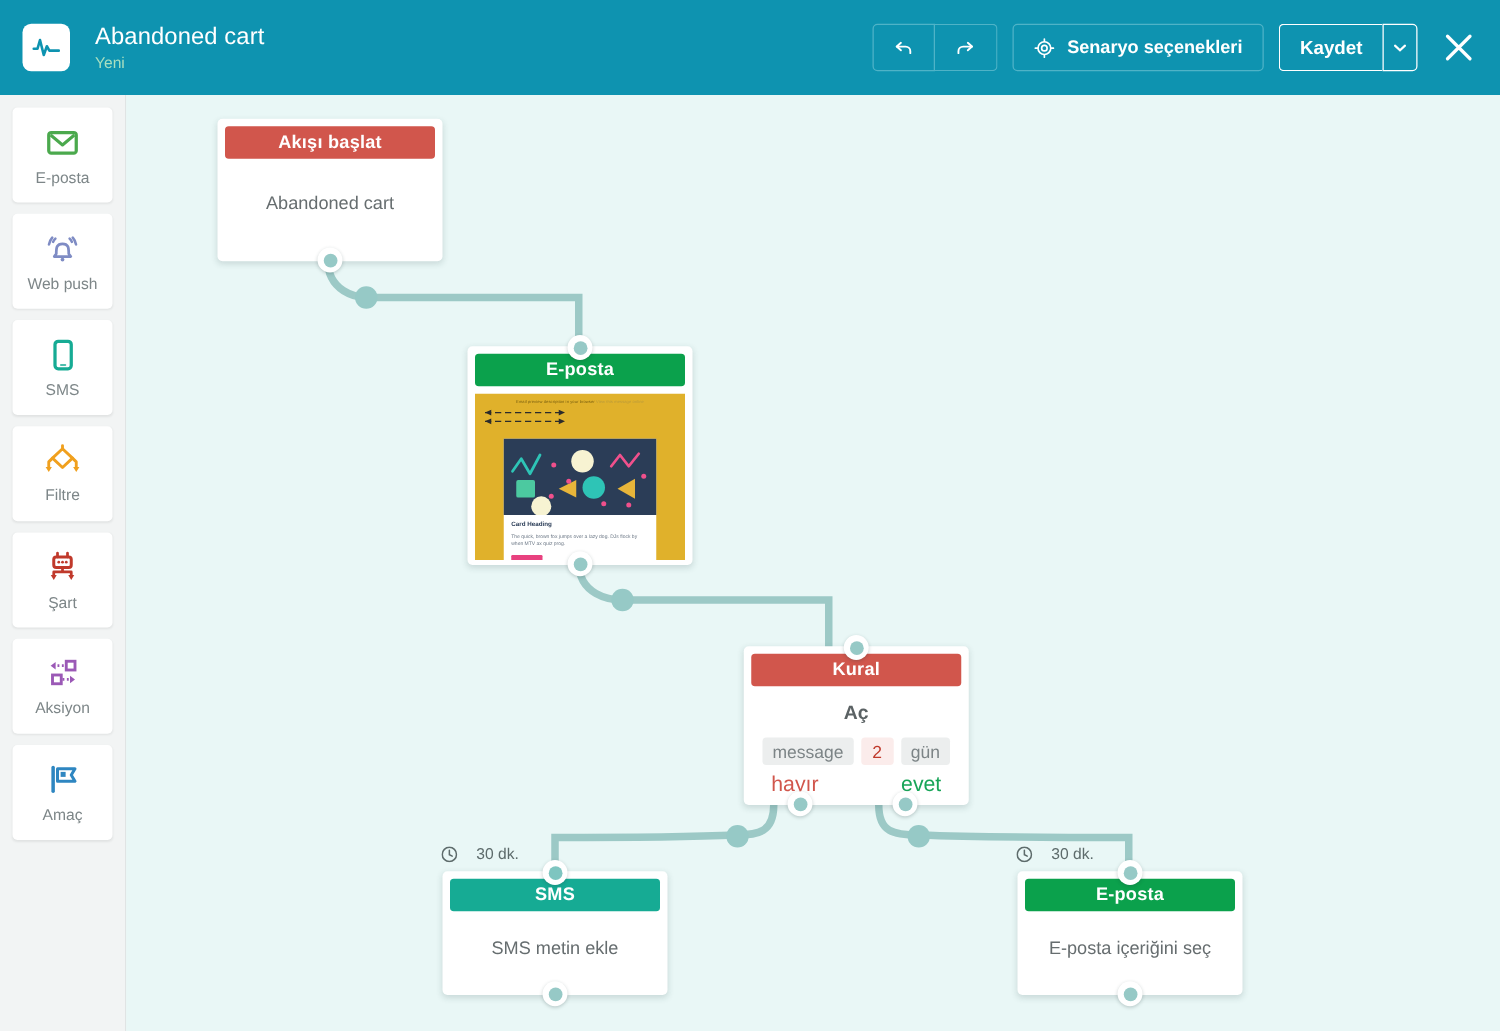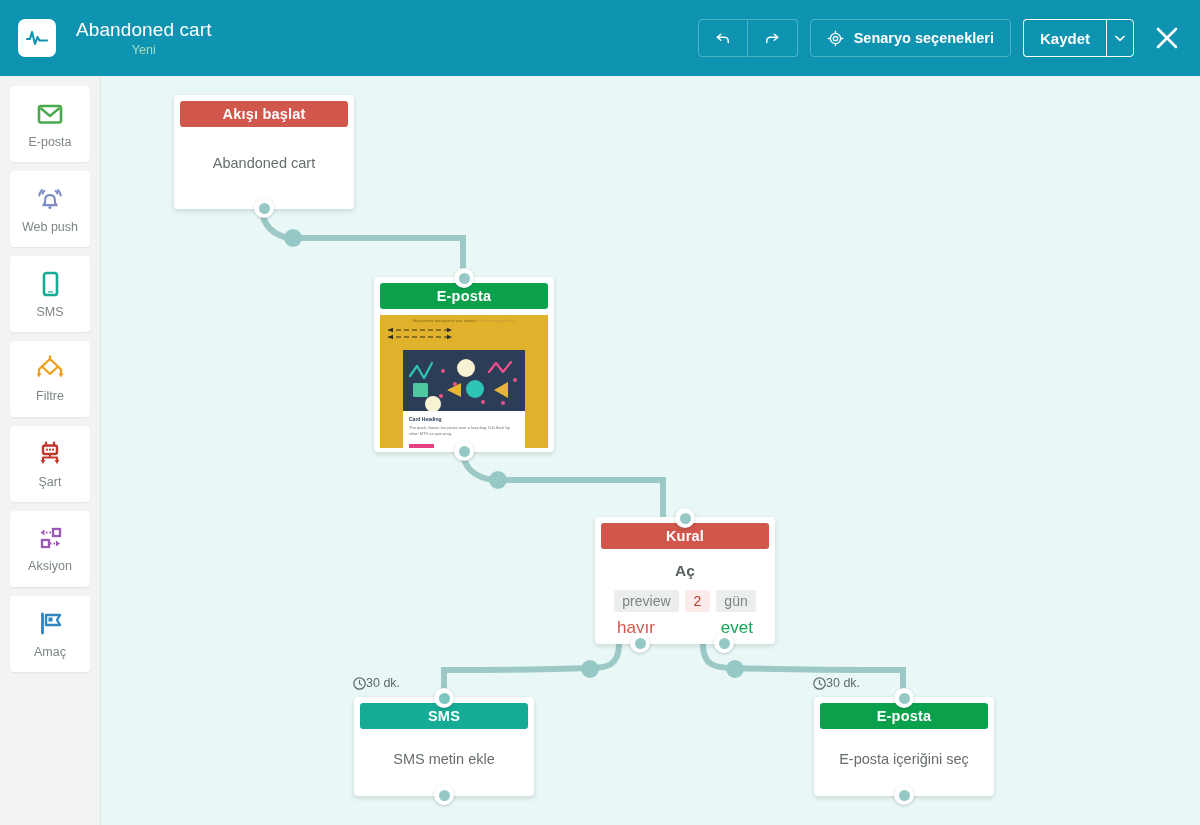--- a/index.html
+++ b/index.html
@@ -19,21 +19,21 @@
   .app-logo {
     width: 38px; height: 38px; margin-left: 18px; border-radius: 7px;
     background: #ffffff; display: flex; align-items: center; justify-content: center;
     flex: none;
   }
   .title-block { margin-left: 20px; line-height: 1.12; }
   .title-main {
     font-size: 19px; color: #ffffff; font-weight: 400; letter-spacing: .1px;
   }
   .title-sub {
-    font-size: 12.5px; color: #a9dfc0; margin-top: 3px; text-align: center;
+    font-size: 12.5px; color: #a9dfc0; margin-top: 3px;
   }
   .topbar-actions {
     margin-left: auto; margin-right: 16px;
     display: flex; align-items: center; gap: 12px;
   }
   .btn-group { display: flex; }
   .hbtn {
     height: 38px; border: 1.6px solid #4fb3c7; background: transparent;
     color: #ffffff; display: flex; align-items: center; justify-content: center;
     font-family: "Liberation Sans", sans-serif; cursor: pointer;
@@ -164,21 +164,21 @@
     font-size: 5px; font-weight: bold; color: #2b3d57; margin-bottom: 3px;
   }
   .mt-p { font-size: 4px; color: #6b7785; line-height: 1.5; }
   .mt-btn {
     margin-top: 5px; display: inline-block; background: #e8417f; color: #fff;
     font-size: 4px; font-weight: bold; padding: 3px 6px; border-radius: 1px;
   }
 
   
   .delay {
-    position: absolute; display: flex; align-items: center; gap: 0;
+    position: absolute; display: flex; align-items: center; gap: 15px;
     font-size: 12.5px; color: #5d6b6b;
   }
 </style>
 </head>
 <body>
 
 <div class="topbar">
 
   <div class="app-logo">
     <svg width="24" height="24" viewBox="0 0 24 24">
@@ -385,21 +385,21 @@
     <div class="port bottom"></div>
   </div>
 
   <div class="node" style="left:494px; top:441px; width:180px; height:127px;">
     <div class="port top"></div>
     <div class="node-head head-red">Kural</div>
 
     <div class="rule-title">Aç</div>
 
     <div class="rule-cond">
-      <span class="chip">preview</span>
+      <span class="chip">message</span>
       <span class="chip chip-num">2</span>
       <span class="chip">gün</span>
     </div>
 
     <div class="rule-branches">
       <span class="br-no">hayır</span>
       <span class="br-yes">evet</span>
     </div>
 
     <div class="port bottom" style="left:45px;"></div>

